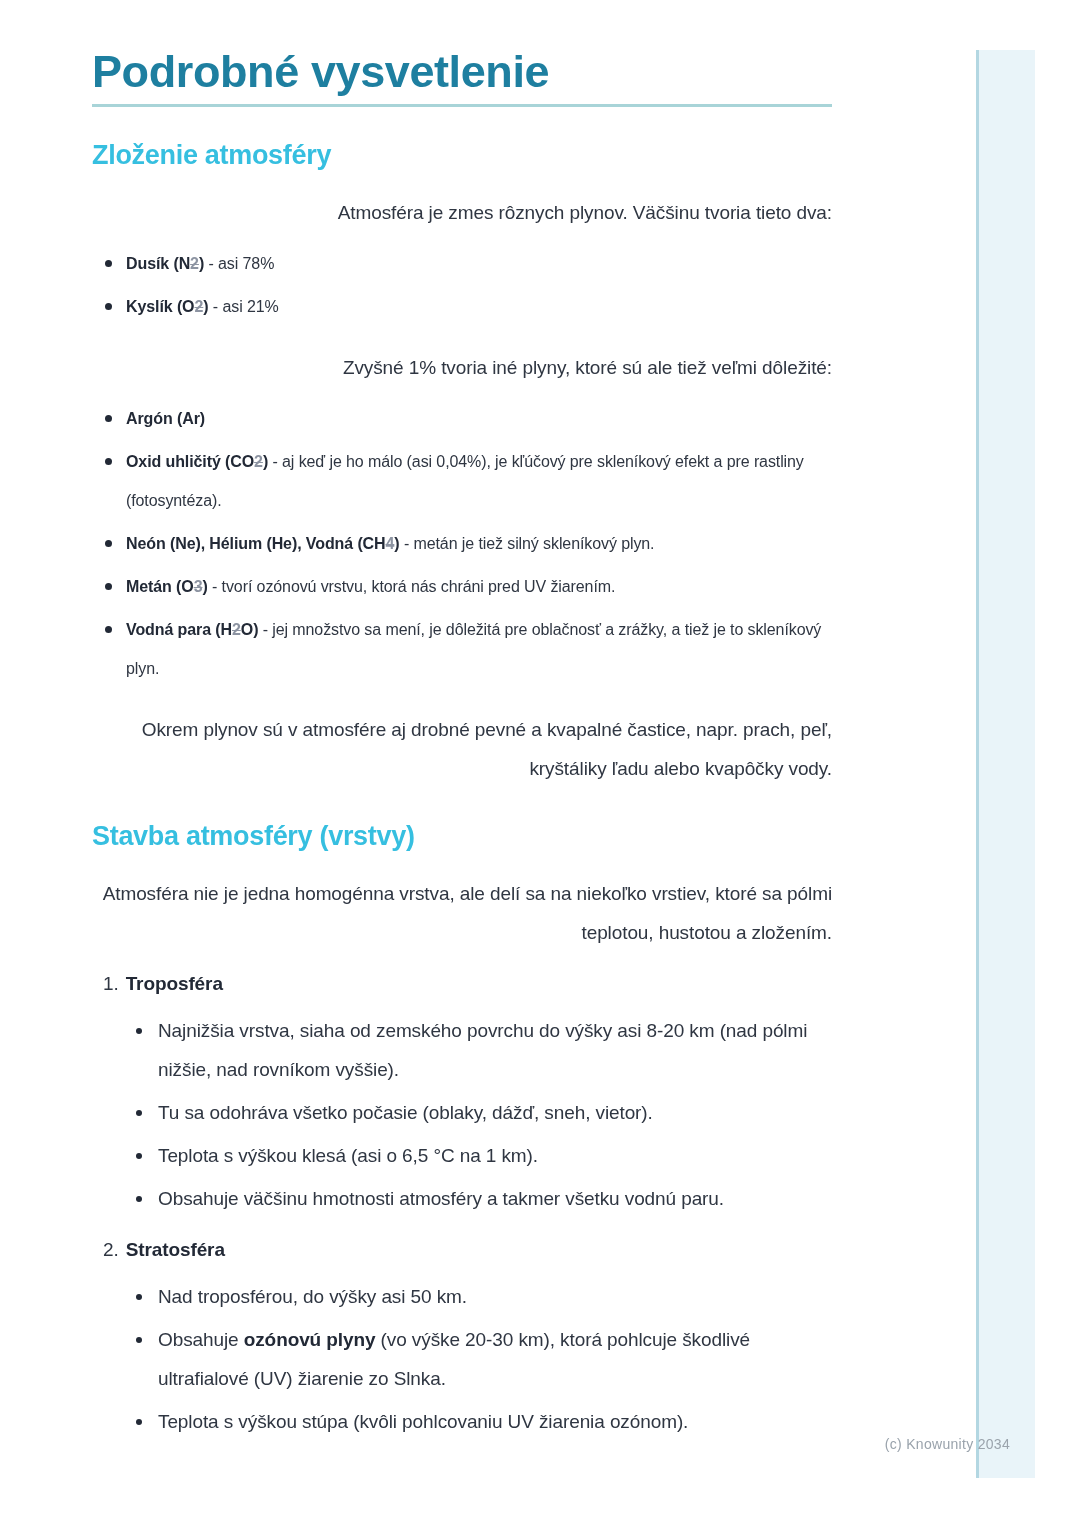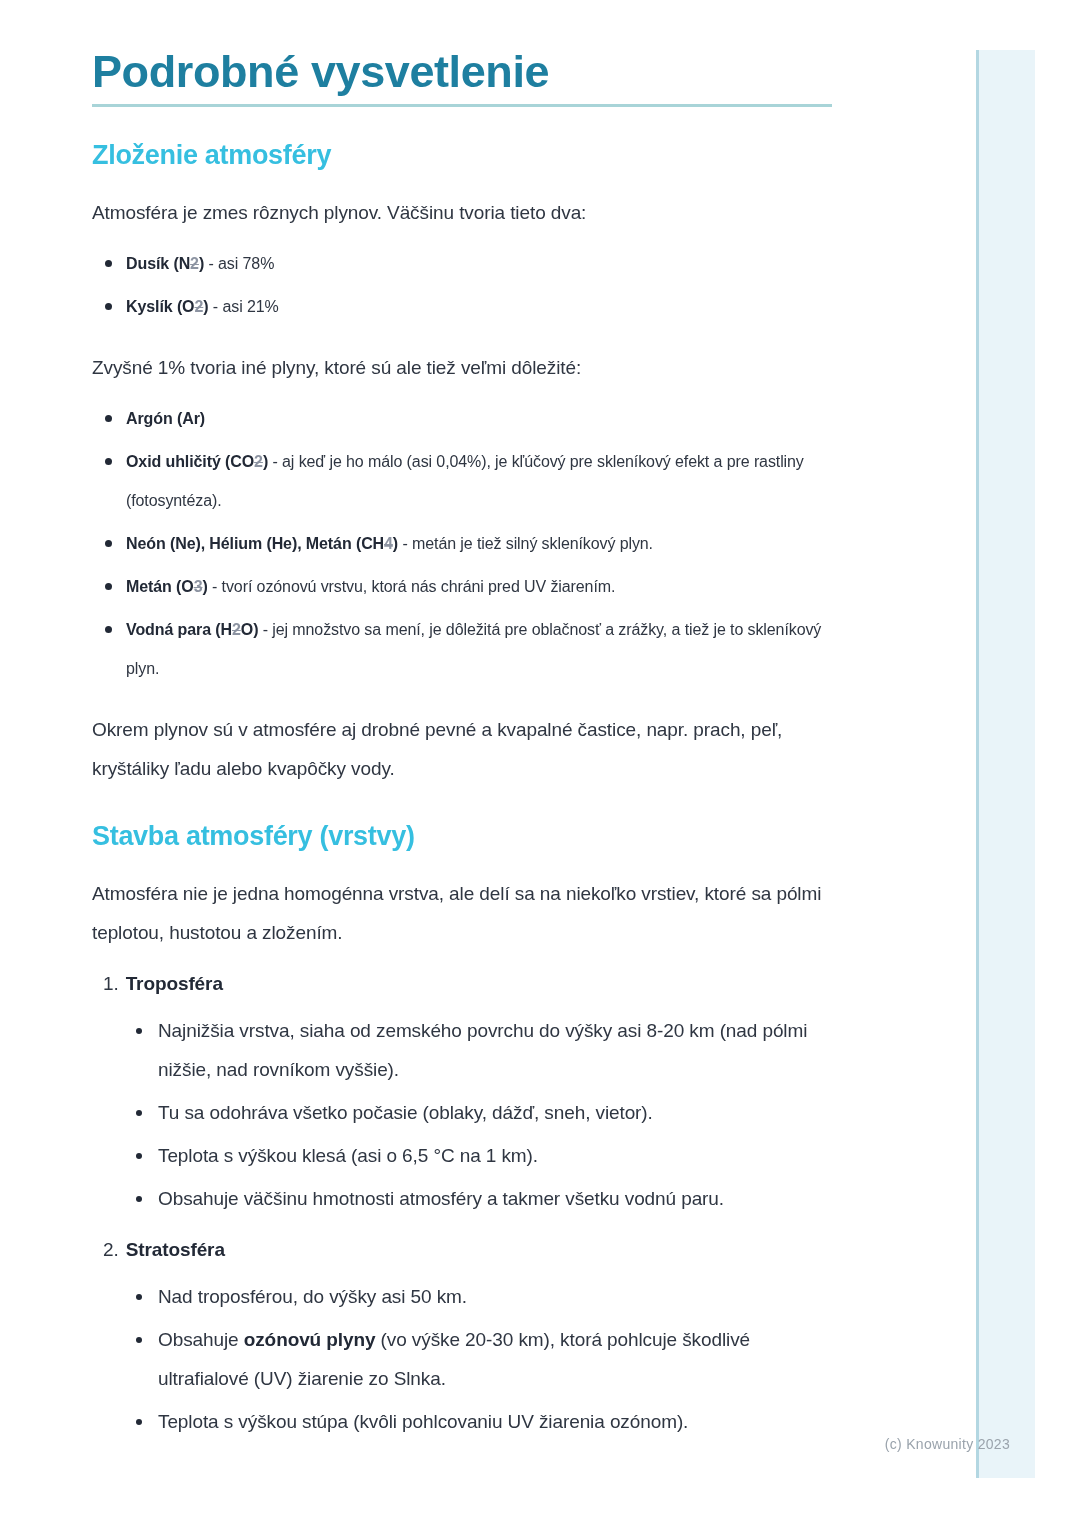--- a/index.html
+++ b/index.html
@@ -70,20 +70,21 @@
     font-weight: 700;
     letter-spacing: -0.3px;
     color: var(--heading-color, #36bfe0);
   }
 
   p {
     margin: 22px 0 0 0;
     font-size: 19px;
     line-height: 39px;
     letter-spacing: -0.1px;
+    text-align: right;
   }
 
   .b, strong {
     font-weight: 700;
     color: var(--bold-color, #222936);
   }
 
   .sub {
     color: var(--sub-color, #8d94a2);
     text-decoration: line-through;
@@ -167,21 +168,21 @@
     <ul class="bullets">
       <li><strong class="b"><span>Dusík (N</span><s class="sub">2</s><span>)</span></strong><span> - asi 78%</span></li>
       <li><strong class="b"><span>Kyslík (O</span><s class="sub">2</s><span>)</span></strong><span> - asi 21%</span></li>
     </ul>
 
     <p>Zvyšné 1% tvoria iné plyny, ktoré sú ale tiež veľmi dôležité:</p>
 
     <ul class="bullets">
       <li><strong class="b"><span>Argón (Ar)</span><s class="sub"></s><span></span></strong><span></span></li>
       <li><strong class="b"><span>Oxid uhličitý (CO</span><s class="sub">2</s><span>)</span></strong><span> - aj keď je ho málo (asi 0,04%), je kľúčový pre skleníkový efekt a pre rastliny (fotosyntéza).</span></li>
-      <li><strong class="b"><span>Neón (Ne), Hélium (He), Metán (CH</span><s class="sub">4</s><span>)</span></strong><span> - metán je tiež silný skleníkový plyn.</span></li>
+      <li><strong class="b"><span>Neón (Ne), Hélium (He), Vodná (CH</span><s class="sub">4</s><span>)</span></strong><span> - metán je tiež silný skleníkový plyn.</span></li>
       <li><strong class="b"><span>Metán (O</span><s class="sub">3</s><span>)</span></strong><span> - tvorí ozónovú vrstvu, ktorá nás chráni pred UV žiarením.</span></li>
       <li><strong class="b"><span>Vodná para (H</span><s class="sub">2</s><span>O)</span></strong><span> - jej množstvo sa mení, je dôležitá pre oblačnosť a zrážky, a tiež je to skleníkový plyn.</span></li>
     </ul>
 
     <p>Okrem plynov sú v atmosfére aj drobné pevné a kvapalné častice, napr. prach, peľ, kryštáliky ľadu alebo kvapôčky vody.</p>
 
     <h2>Stavba atmosféry (vrstvy)</h2>
 
     <p>Atmosféra nie je jedna homogénna vrstva, ale delí sa na niekoľko vrstiev, ktoré sa pólmi teplotou, hustotou a zložením.</p>
 
@@ -203,15 +204,15 @@
           <li><span>Nad troposférou, do výšky asi 50 km.</span></li>
           <li><span>Obsahuje </span><strong class="b">ozónovú plyny</strong><span> (vo výške 20-30 km), ktorá pohlcuje škodlivé ultrafialové (UV) žiarenie zo Slnka.</span></li>
           <li><span>Teplota s výškou stúpa (kvôli pohlcovaniu UV žiarenia ozónom).</span></li>
         </ul>
       </div>
 
     </div>
 
   </main>
 
-  <div class="watermark">(c) Knowunity 2023</div>
+  <div class="watermark">(c) Knowunity 2034</div>
 
 </div>
 
 </body></html>

